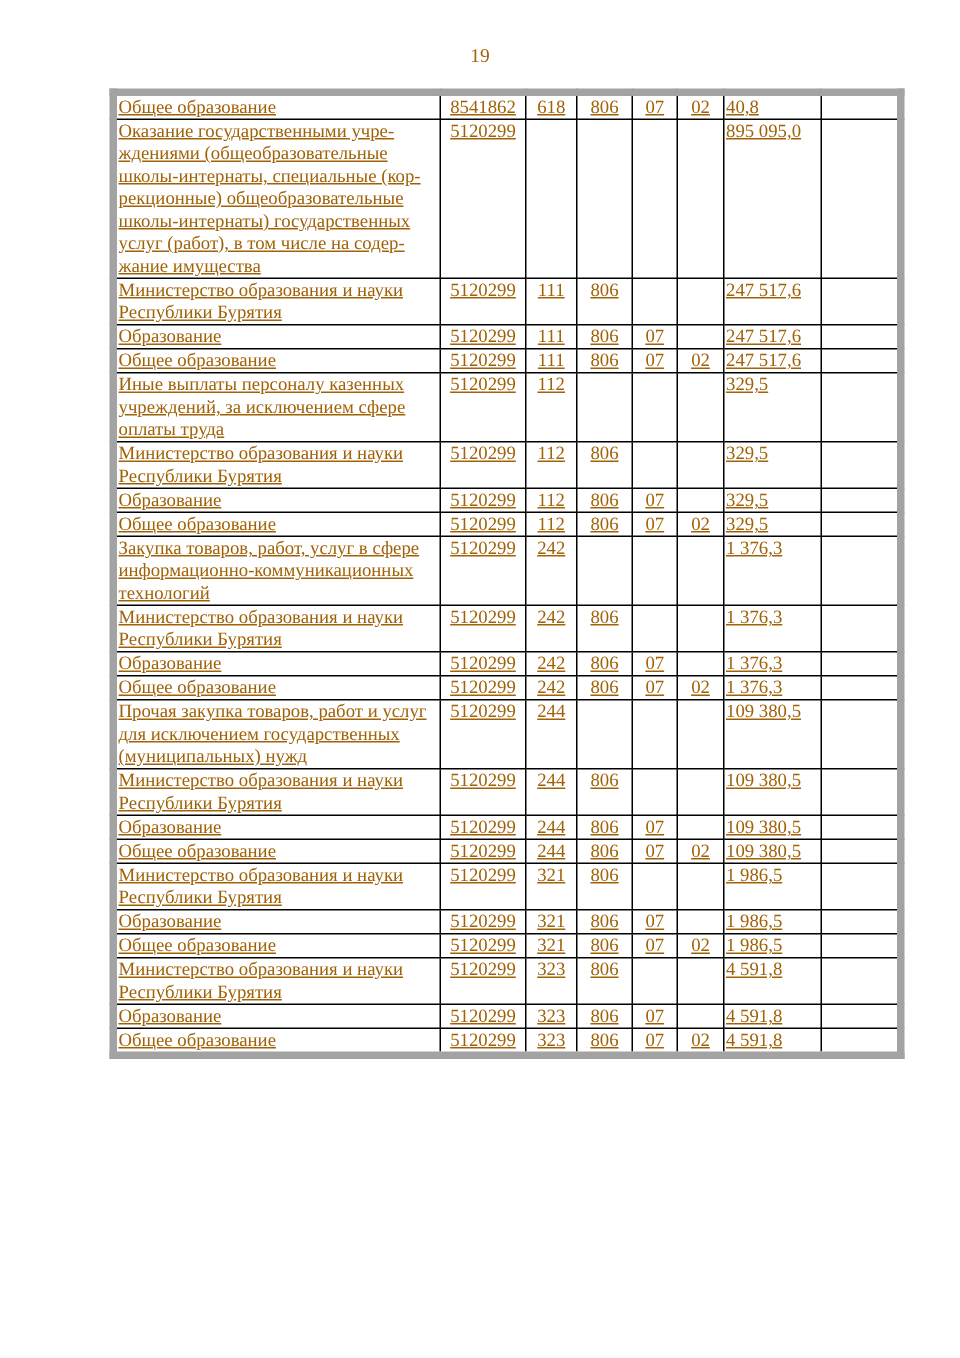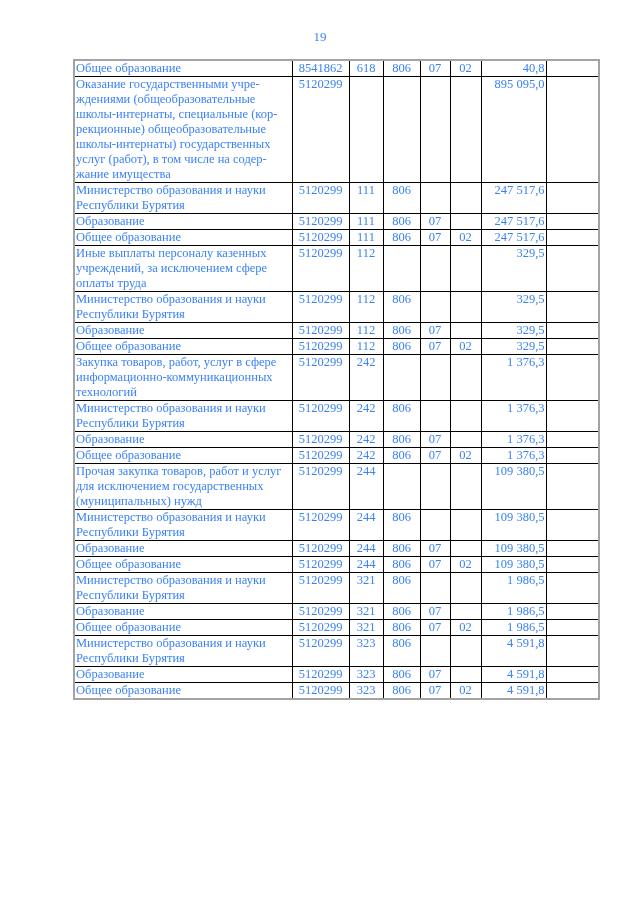--- a/index.html
+++ b/index.html
@@ -5,61 +5,61 @@
   html, body {
     margin: 0;
     padding: 0;
     background: #ffffff;
   }
   .page {
     position: relative;
     width: 640px;
     height: 905px;
     background: #ffffff;
-    color: #3b82f6;
+    color: #a16207;
     font-family: "Liberation Serif", "DejaVu Serif", serif;
     overflow: hidden;
   }
   .page-number {
     position: absolute;
     top: 29px;
     left: 0;
     right: 0;
     text-align: center;
     font-size: 13px;
     line-height: 15px;
   }
   table.budget {
     position: absolute;
     left: 73px;
     top: 59px;
     width: 525px;
     border-collapse: collapse;
     table-layout: fixed;
-    border: 2px solid #a3a3a3;
+    border: 5px solid #a3a3a3;
+    text-decoration: underline;
   }
   table.budget td {
     border: 1px solid #000000;
     vertical-align: top;
     font-size: 12.5px;
     line-height: 15px;
     padding: 0 1px;
     overflow: hidden;
   }
   td.c-name {
     white-space: pre-line;
     padding: 0 1px 0 2px;
     text-align: left;
   }
   td.c-code, td.c-3, td.c-4, td.c-5, td.c-6 {
     text-align: center;
     padding: 0;
   }
   td.c-amt {
-    text-align: right;
     padding-right: 3px;
   }
   td.c-empty {
     padding: 0;
   }
 </style>
 </head>
 <body>
 
 <div class="page">

